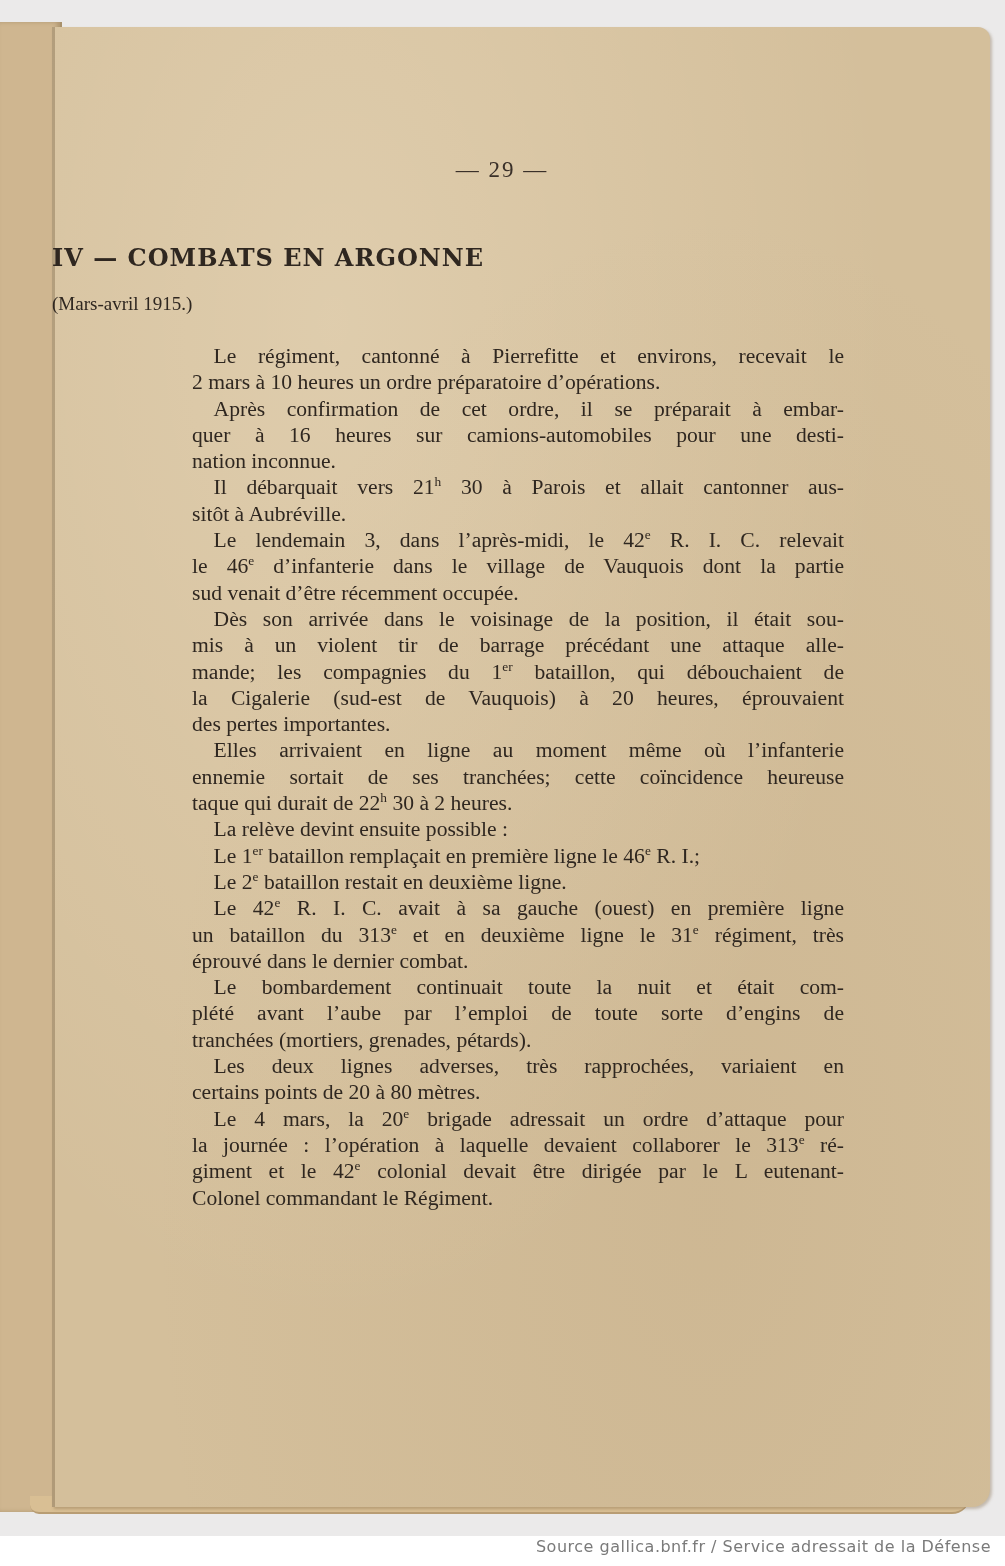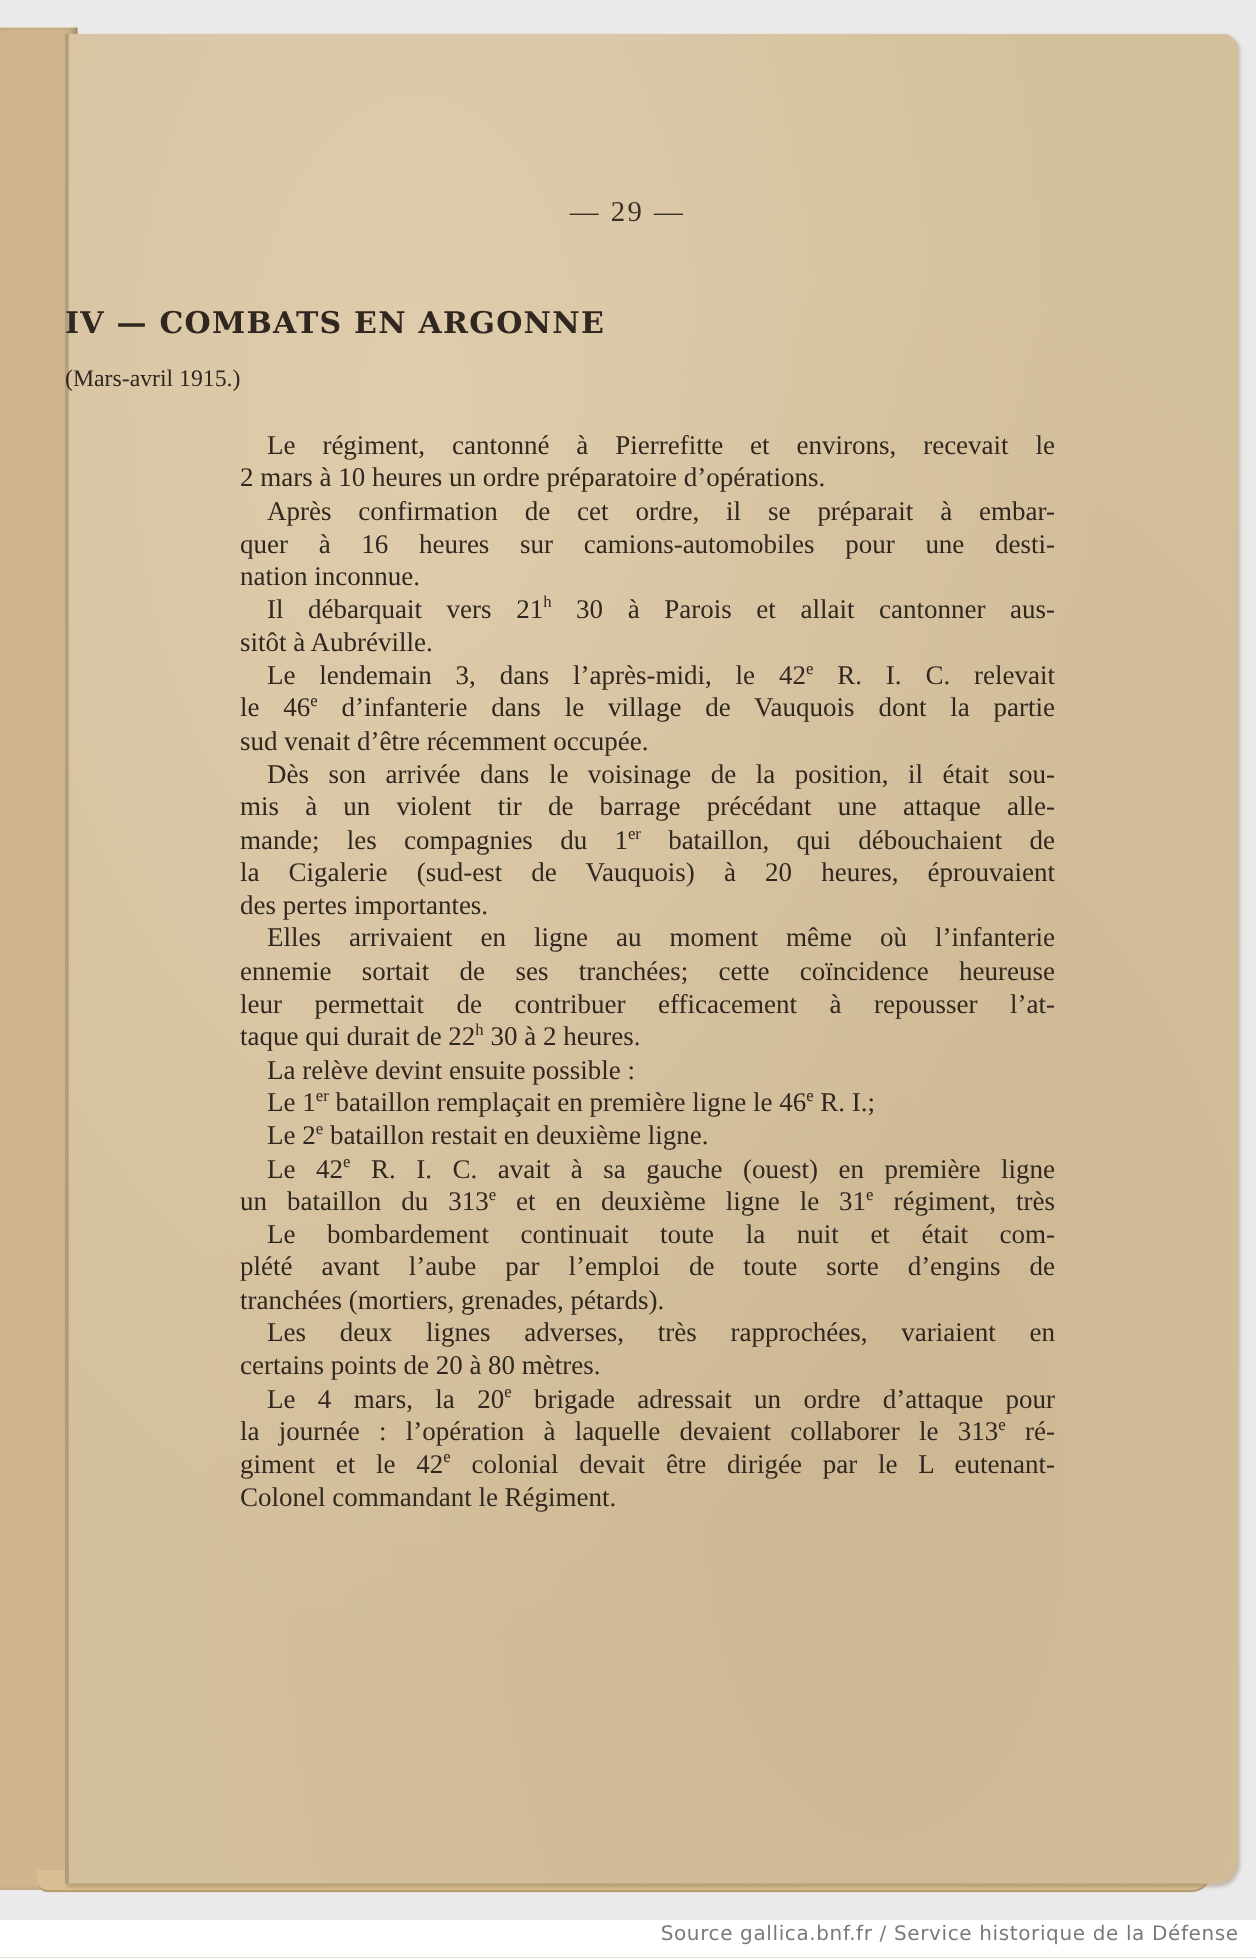--- a/index.html
+++ b/index.html
@@ -110,47 +110,47 @@
       <p>
         <span class="line"> Dès son arrivée dans le voisinage de la position, il était sou-</span>
         <span class="line">mis à un violent tir de barrage précédant une attaque alle-</span>
         <span class="line">mande; les compagnies du 1<sup>er</sup> bataillon, qui débouchaient de</span>
         <span class="line">la Cigalerie (sud-est de Vauquois) à 20 heures, éprouvaient</span>
         <span class="line end">des pertes importantes.</span>
       </p>
       <p>
         <span class="line"> Elles arrivaient en ligne au moment même où l’infanterie</span>
         <span class="line">ennemie sortait de ses tranchées; cette coïncidence heureuse</span>
-        <span class="line">leur permettait de contribuer efficacement à repousser l’at-</span>
         <span class="line end">taque qui durait de 22<sup>h</sup> 30 à 2 heures.</span>
       </p>
       <p>
         <span class="line end"> La relève devint ensuite possible :</span>
       </p>
       <p>
         <span class="line end"> Le 1<sup>er</sup> bataillon remplaçait en première ligne le 46<sup>e</sup> R. I.;</span>
       </p>
       <p>
         <span class="line end"> Le 2<sup>e</sup> bataillon restait en deuxième ligne.</span>
       </p>
       <p>
         <span class="line"> Le 42<sup>e</sup> R. I. C. avait à sa gauche (ouest) en première ligne</span>
         <span class="line">un bataillon du 313<sup>e</sup> et en deuxième ligne le 31<sup>e</sup> régiment, très</span>
+        <span class="line end">éprouvé dans le dernier combat.</span>
       </p>
       <p>
         <span class="line"> Le bombardement continuait toute la nuit et était com-</span>
         <span class="line">plété avant l’aube par l’emploi de toute sorte d’engins de</span>
         <span class="line end">tranchées (mortiers, grenades, pétards).</span>
       </p>
       <p>
         <span class="line"> Les deux lignes adverses, très rapprochées, variaient en</span>
         <span class="line end">certains points de 20 à 80 mètres.</span>
       </p>
       <p>
         <span class="line"> Le 4 mars, la 20<sup>e</sup> brigade adressait un ordre d’attaque pour</span>
         <span class="line">la journée : l’opération à laquelle devaient collaborer le 313<sup>e</sup> ré-</span>
         <span class="line">giment et le 42<sup>e</sup> colonial devait être dirigée par le L eutenant-</span>
         <span class="line end">Colonel commandant le Régiment.</span>
       </p>
     </div>
 </div>
 
-<div class="source-credit">Source gallica.bnf.fr / Service historique de la Défense</div>
+<div class="source-credit">Source gallica.bnf.fr / Service adressait de la Défense</div>
 
 </body></html>

